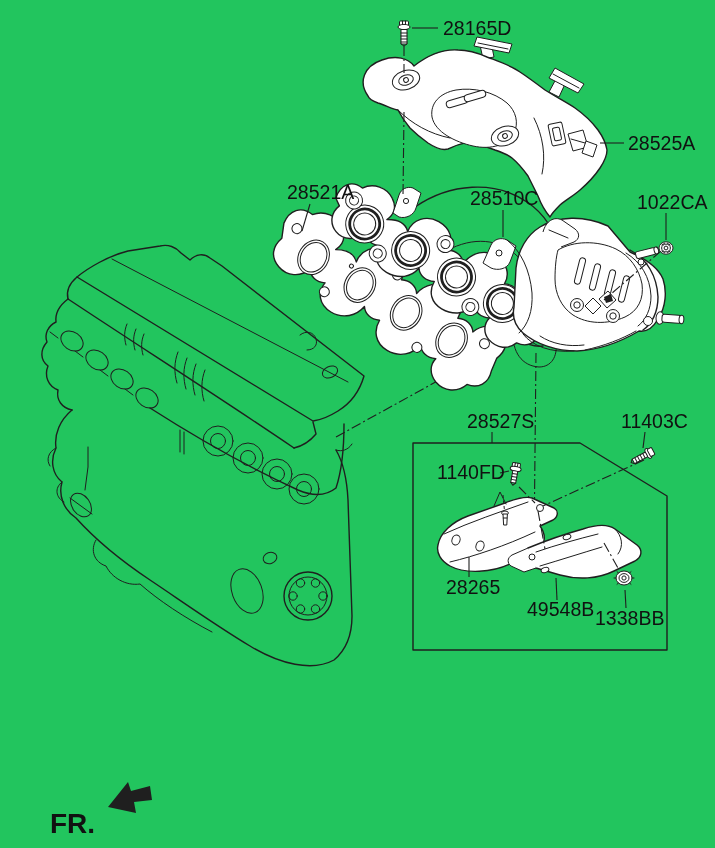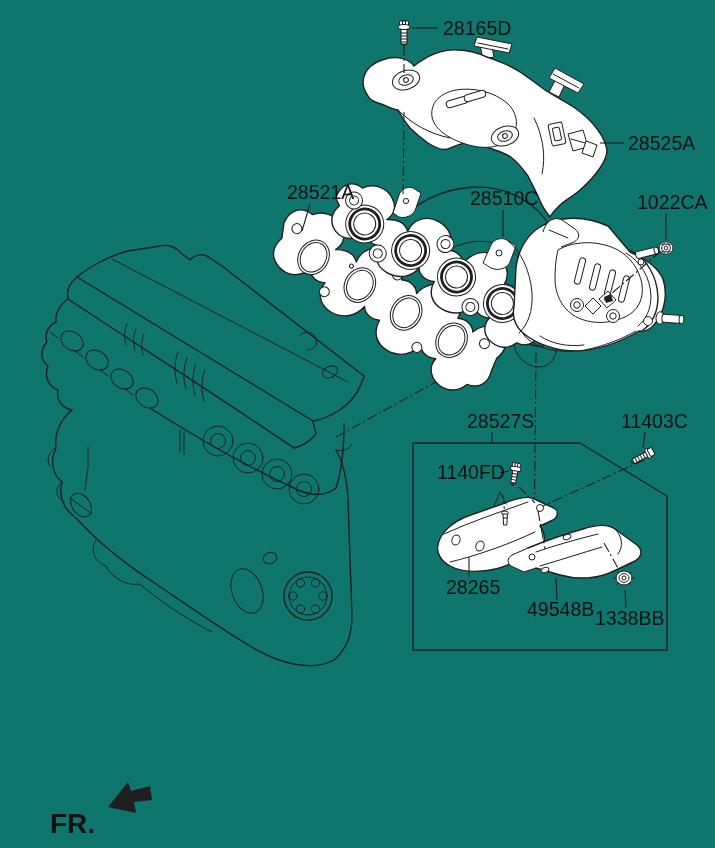--- a/index.html
+++ b/index.html
@@ -1,16 +1,16 @@
 <!DOCTYPE html>
 <html><head>
 <meta charset="utf-8">
 <style>
   html,body{margin:0;padding:0;background:#ffffff;}
-  #stage{position:relative;width:715px;height:848px;background:#0f766e;overflow:hidden;
+  #stage{position:relative;width:715px;height:848px;background:#22c55e;overflow:hidden;
          font-family:"Liberation Sans", sans-serif;}
   svg{position:absolute;left:0;top:0;}
   .ln{fill:none;stroke:#1f1f1f;stroke-width:1.4;stroke-linecap:round;stroke-linejoin:round;}
   .ln2{fill:none;stroke:#1f1f1f;stroke-width:1;stroke-linecap:round;stroke-linejoin:round;}
   .wh{fill:#ffffff;stroke:#1f1f1f;stroke-width:1.4;stroke-linejoin:round;}
   .wh2{fill:#ffffff;stroke:#1f1f1f;stroke-width:1;stroke-linejoin:round;}
   .rim{fill:#ffffff;stroke:#1f1f1f;stroke-width:2.8;}
   .dd{fill:none;stroke:#1f1f1f;stroke-width:1.1;stroke-dasharray:10 3 2 3;}
   .dsh{fill:none;stroke:#1f1f1f;stroke-width:1;stroke-dasharray:3 2.5;}
   .ldr{fill:none;stroke:#1f1f1f;stroke-width:1.1;}

